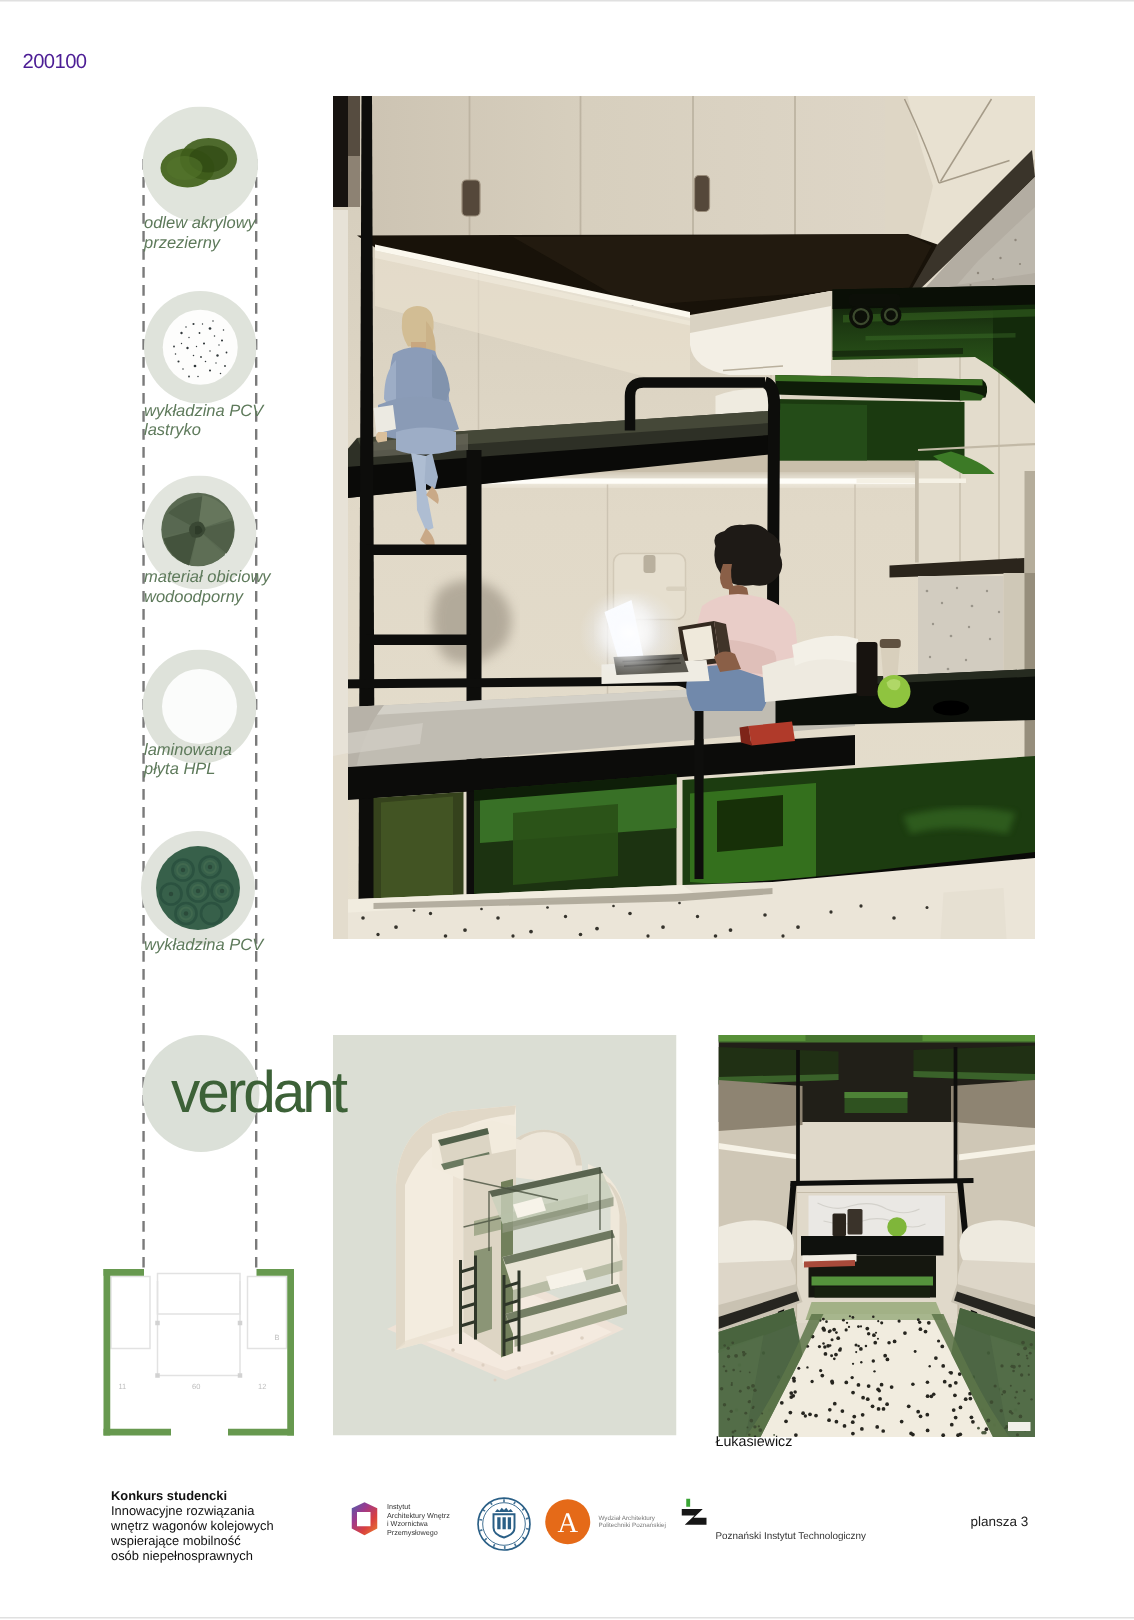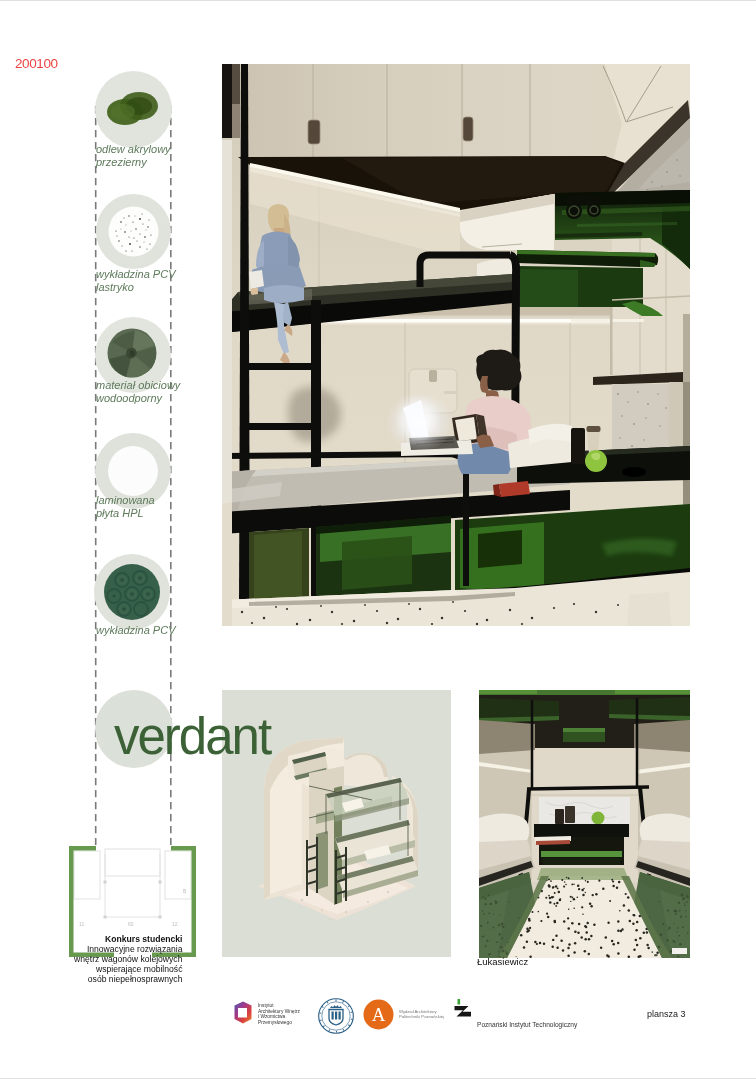--- a/index.html
+++ b/index.html
@@ -6,21 +6,21 @@
   body{width:756px;height:1080px;position:relative;background:#fff;font-family:"Liberation Sans",sans-serif;overflow:hidden;}
   .abs{position:absolute;}
   .lbl{position:absolute;color:#5e7a5b;font-size:11px;line-height:13.3px;left:96px;font-style:italic;}
   .circ{position:absolute;border-radius:50%;}
 </style>
 </head>
 <body>
 
 <div class="abs" style="left:0;top:0;width:756px;height:1px;background:#e0e0e0;"></div>
 
-<div class="abs" style="left:15px;top:56px;font-size:13.5px;color:#ef4444;letter-spacing:-0.4px;">200100</div>
+<div class="abs" style="left:15px;top:33px;font-size:13.5px;color:#4c1d95;letter-spacing:-0.4px;">200100</div>
 
 <svg class="abs" style="left:0;top:0;" width="756" height="1080">
   <line x1="95.7" y1="106" x2="95.7" y2="845" stroke="#7a7a7a" stroke-width="1.6" stroke-dasharray="7.2 4.8"></line>
   <line x1="170.8" y1="106" x2="170.8" y2="845" stroke="#7a7a7a" stroke-width="1.6" stroke-dasharray="7.2 4.8"></line>
 </svg>
 
 <svg class="abs" style="left:95px;top:71px;" width="77" height="77" viewBox="0 0 77 77">
   <circle cx="38.5" cy="38.5" r="38.5" fill="#e0e4dc"></circle>
   <ellipse cx="30" cy="41" rx="18" ry="13" fill="#46651f" opacity="0.95"></ellipse>
   <ellipse cx="44" cy="35" rx="19" ry="14" fill="#3e5c1a" opacity="0.9"></ellipse>
@@ -120,21 +120,21 @@
     <circle cx="30" cy="55" r="1.5"></circle>
       <circle cx="54" cy="40" r="1.5"></circle>
       <circle cx="20" cy="42" r="1.5"></circle>
   </g>
 </svg>
 
 <div class="lbl" style="top:624px;">wykładzina PCV</div>
 
 <div class="circ" style="left:95px;top:690px;width:78px;height:78px;background:#dbe0d8;"></div>
 
-<div class="abs" style="left:114px;top:707px;font-size:51px;color:#3c6137;letter-spacing:-2px;z-index:6;">verdant</div>
+<div class="abs" style="left:114px;top:707px;font-size:39px;color:#3c6137;letter-spacing:-2px;z-index:6;">verdant</div>
 
 <svg class="abs" style="left:64px;top:842px;" width="137" height="120" viewBox="0 0 137 120">
 
   <g stroke="#e2e2e2" fill="none" stroke-width="1">
     <rect x="10" y="9" width="26" height="48"></rect>
     <rect x="101" y="9" width="26" height="48"></rect>
     <rect x="41" y="7" width="55" height="27"></rect>
     <line x1="41" y1="12" x2="41" y2="75"></line>
     <line x1="96" y1="12" x2="96" y2="75"></line>
     <line x1="41" y1="75" x2="96" y2="75"></line>
@@ -919,21 +919,21 @@
       <circle cx="197.9" cy="241.7" r="0.76"></circle>
       <circle cx="208.7" cy="242.9" r="0.81"></circle>
       <circle cx="184.4" cy="234.0" r="1.05"></circle>
       <circle cx="192.2" cy="260.7" r="0.76"></circle>
       <circle cx="189.0" cy="220.6" r="1.09"></circle>
     </g>
 
   <rect x="193" y="258" width="15" height="6" fill="#f2f0ea"></rect>
 </svg>
 
-<div class="abs" style="left:74px;top:934px;font-size:8.6px;line-height:10.1px;color:#111;text-align:right;">
+<div class="abs" style="left:74px;top:992px;font-size:8.6px;line-height:10.1px;color:#111;">
   <b>Konkurs studencki</b><br>
   Innowacyjne rozwiązania<br>
   wnętrz wagonów kolejowych<br>
   wspierające mobilność<br>
   osób niepełnosprawnych
 </div>
 
 <svg class="abs" style="left:233px;top:1001px;" width="20" height="23" viewBox="0 0 20 23">
   <defs>
     <linearGradient id="cubeg" x1="0" y1="0" x2="0.9" y2="1">

